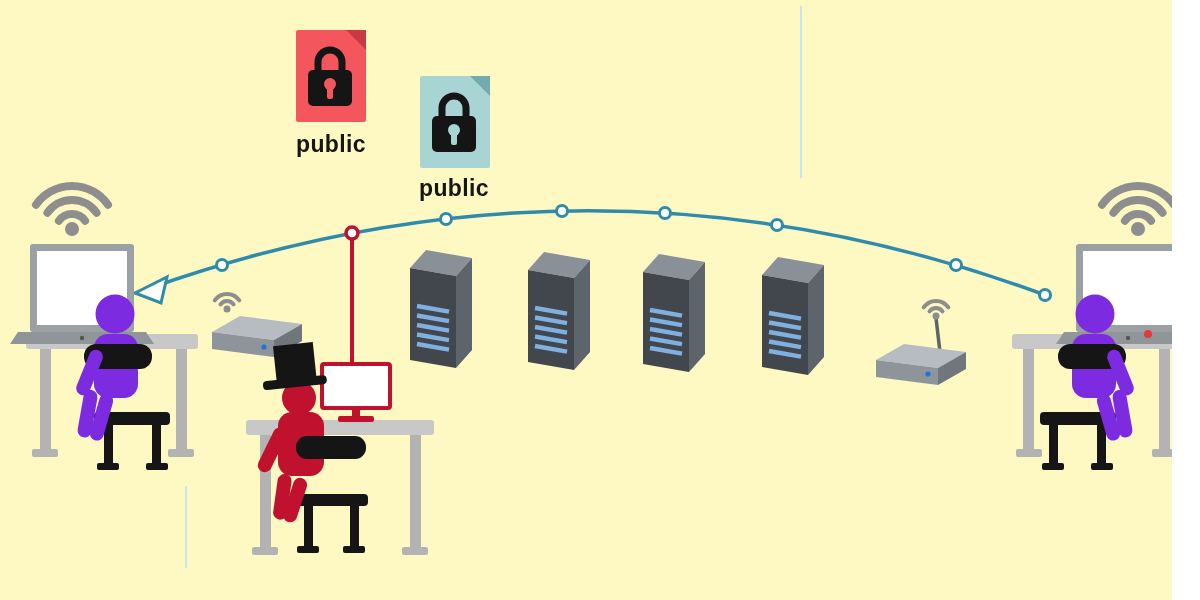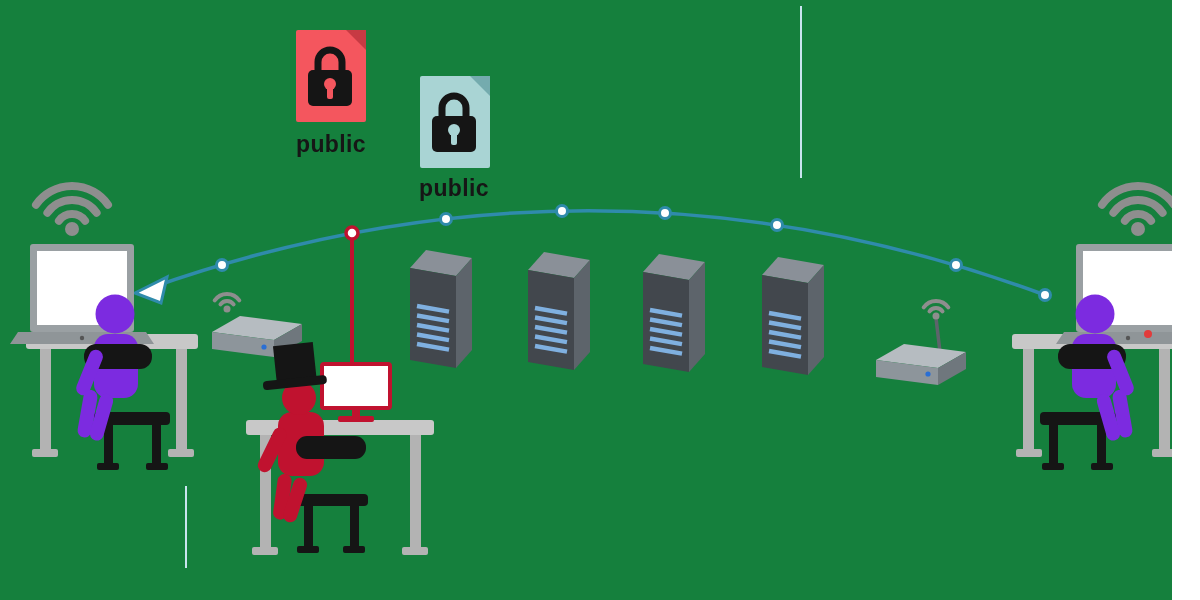--- a/index.html
+++ b/index.html
@@ -1,16 +1,16 @@
 <!DOCTYPE html>
 <html><head>
 <meta charset="utf-8">
 <style>
   html,body{margin:0;padding:0;background:#ffffff;}
-  .stage{position:relative;width:1172px;height:600px;background:#15803d;overflow:hidden;text-align:center;}
+  .stage{position:relative;width:1172px;height:600px;background:#fef9c3;overflow:hidden;text-align:center;}
   svg{display:block;}
   .nodef{fill:#ffffff;}
   .whitefill{fill:#ffffff;}
   .blk{fill:#151515;}
   .desk{fill:#c8c8c8;}
   .leg{fill:#b3b3b3;}
   .metal{fill:#9aa0a3;}
   .metal2{fill:#8f9598;}
   .scr{fill:#ffffff;}
   .wifi{stroke:#8e8e8e;fill:none;stroke-linecap:round;}

